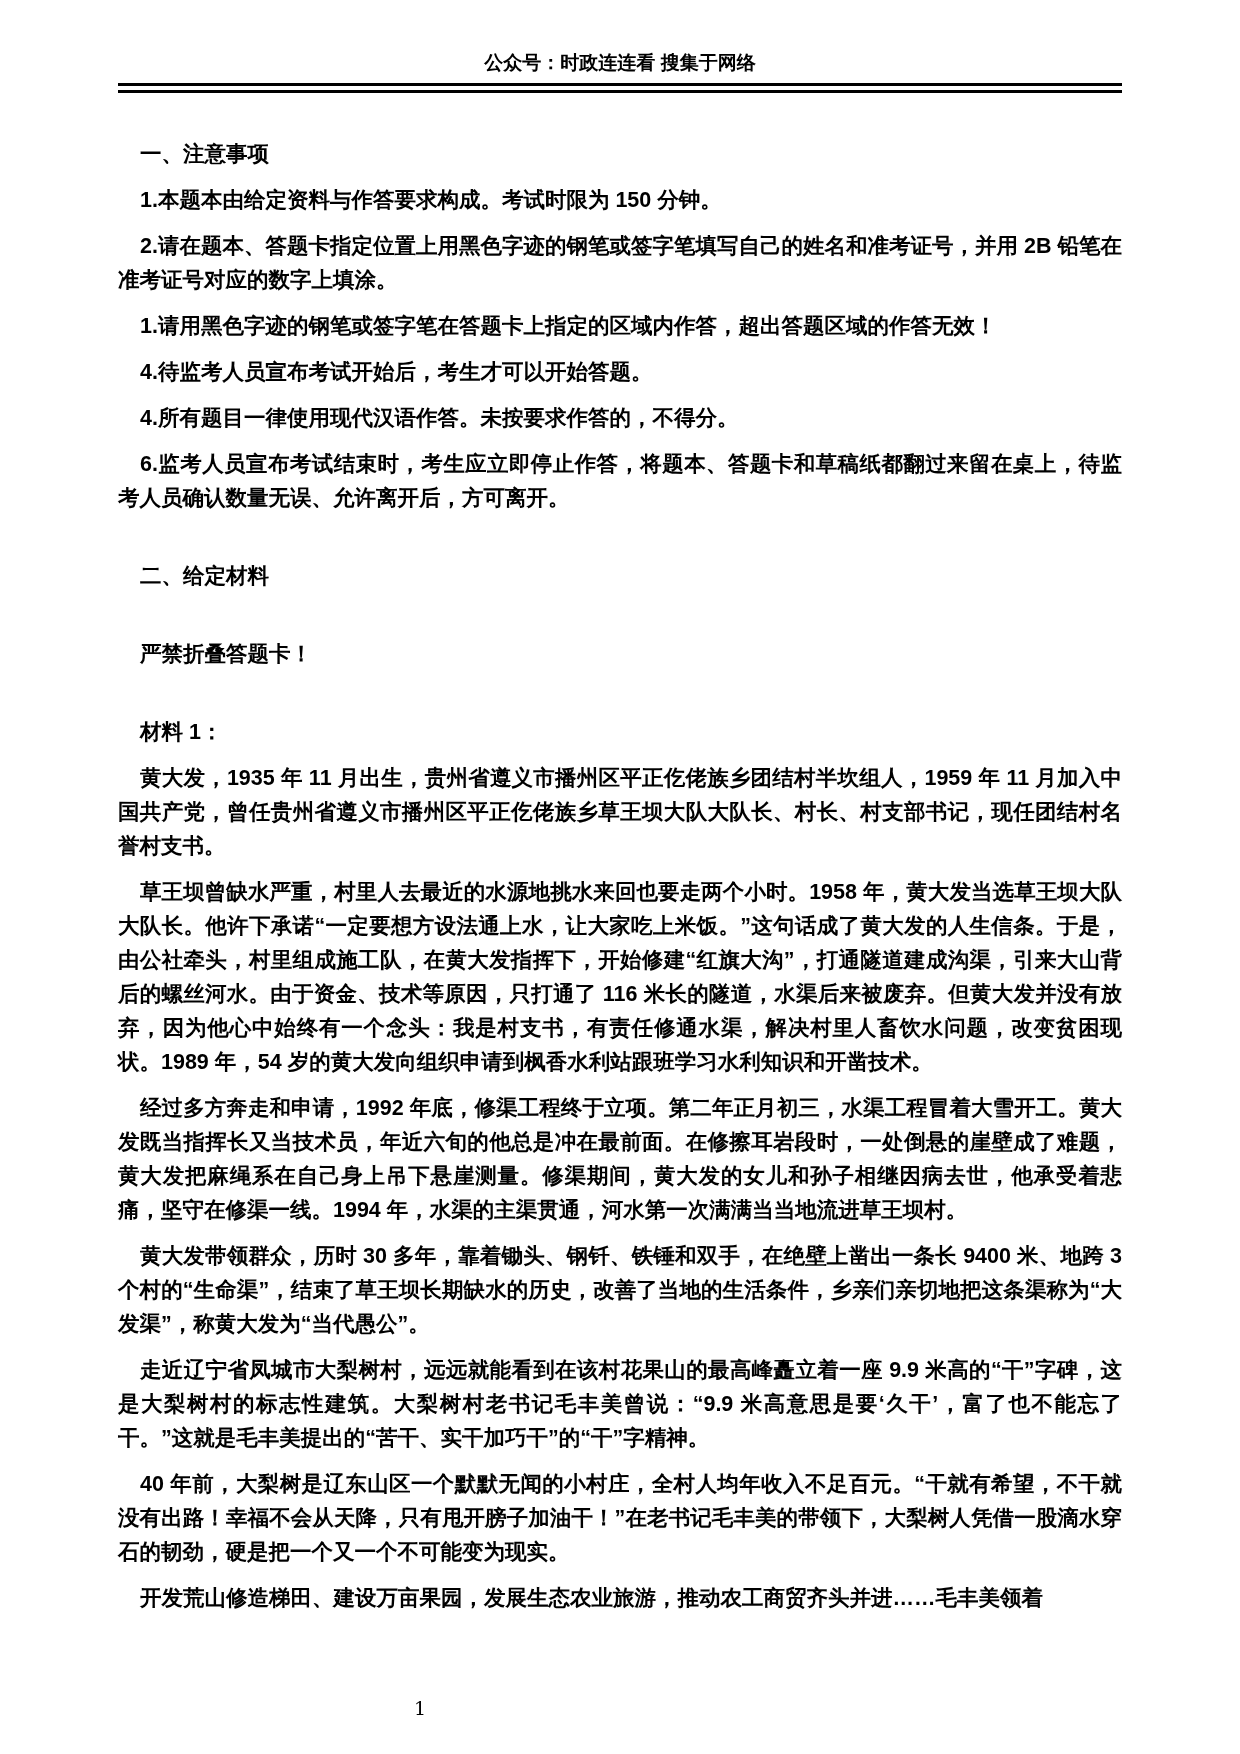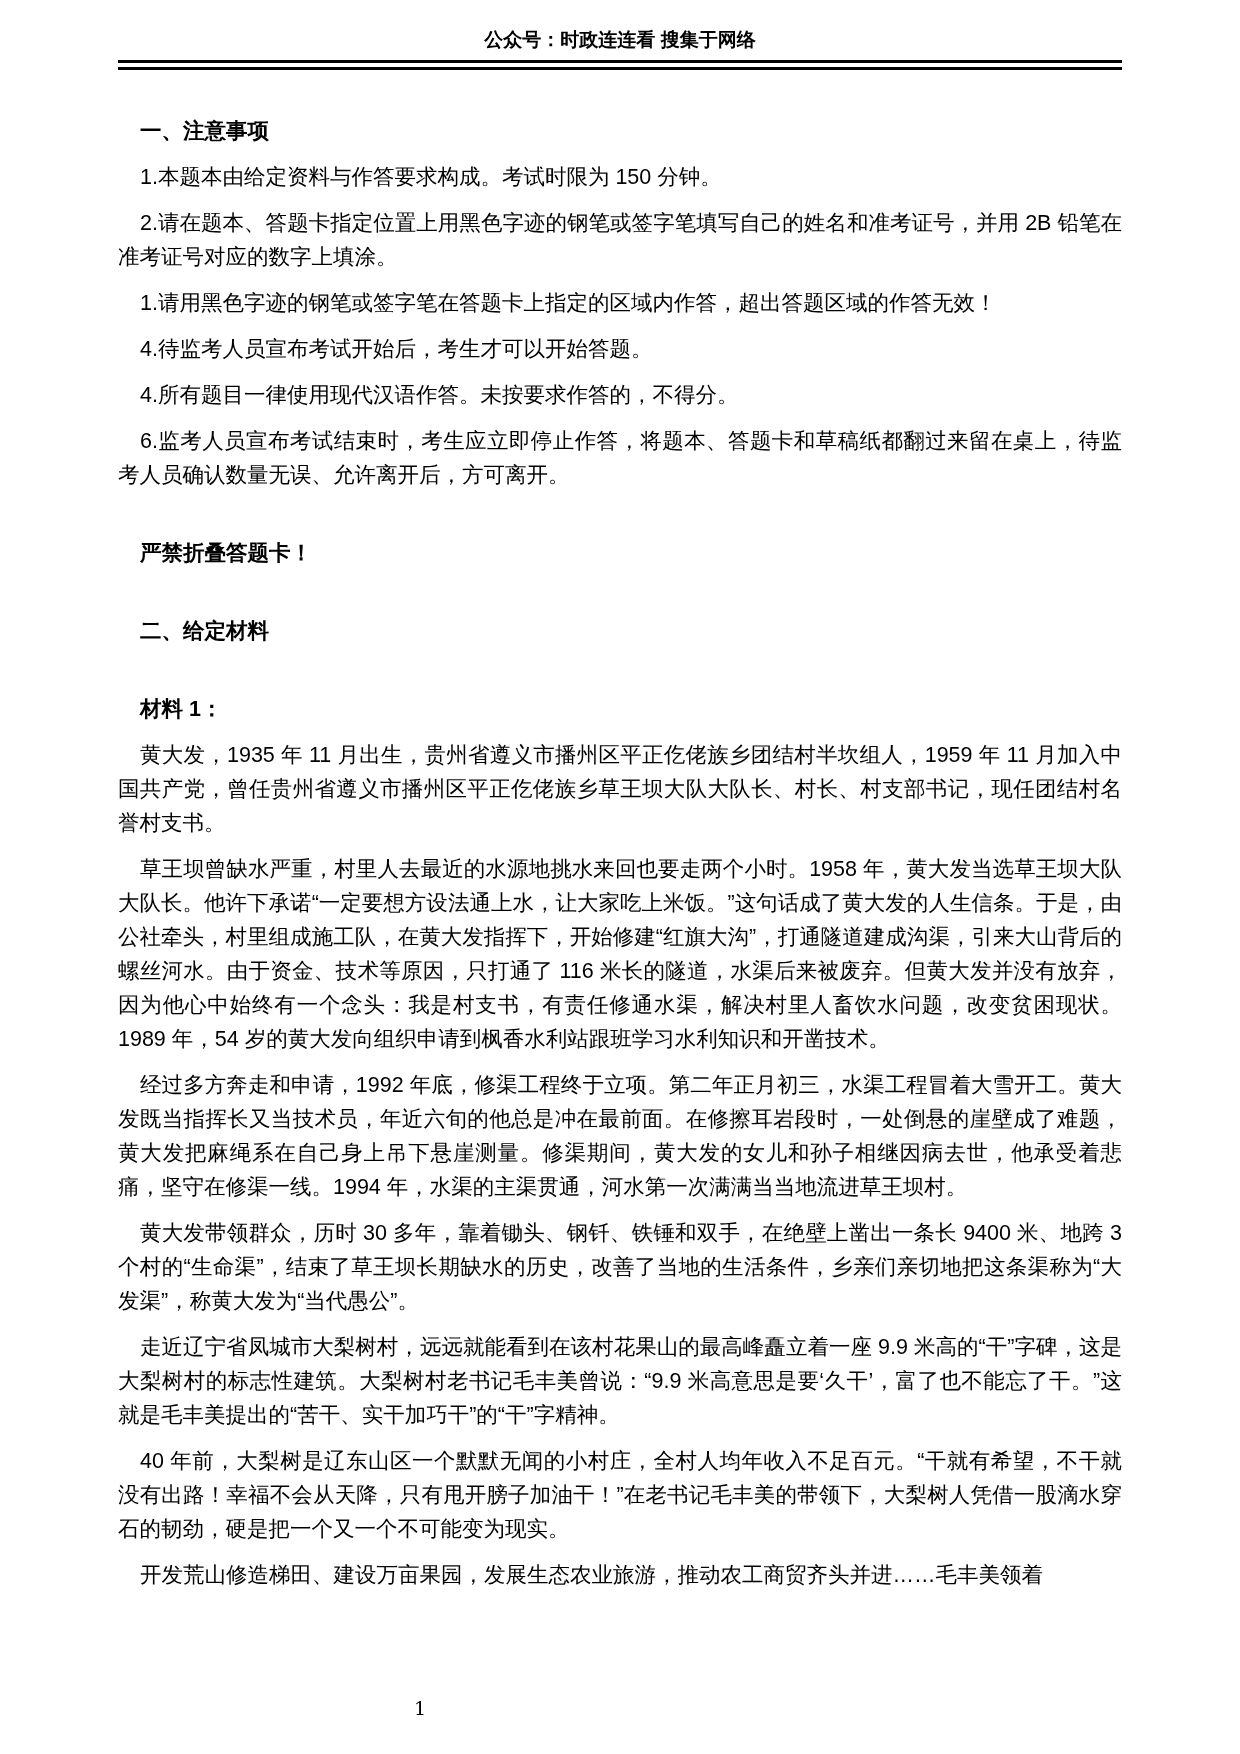--- a/index.html
+++ b/index.html
@@ -15,21 +15,21 @@
     font-family: "Liberation Sans", "DejaVu Sans", sans-serif;
     overflow: hidden;
   }
   .sheet {
     position: absolute;
     left: 118px;
     top: 0;
     width: 1004px;
   }
   .hdr-note {
-    padding-top: 28px;
+    padding-top: 51px;
     text-align: center;
     font-weight: bold;
     font-size: 19px;
     line-height: 24px;
   }
   .hdr-rule {
     margin-top: 8px;
     height: 4px;
     border-top: 3px solid #000;
     border-bottom: 3px solid #000;
@@ -41,20 +41,21 @@
     font-size: 31px;
     line-height: 40px;
   }
   .para {
     font-size: 21.5px;
     line-height: 34px;
     margin: 0 0 12px 0;
     text-indent: 22px;
     text-align: justify;
     overflow-wrap: break-word;
+    font-weight: bold;
   }
   .bold {
     font-weight: bold;
     margin-top: 44px;
   }
   .page-num {
     position: absolute;
     left: 414px;
     top: 1697px;
     font-family: "DejaVu Serif", "Liberation Serif", serif;
@@ -73,23 +74,23 @@
 
   <p class="para bold">一、注意事项</p>
 
   <p class="para">1.本题本由给定资料与作答要求构成。考试时限为 150 分钟。</p>
   <p class="para">2.请在题本、答题卡指定位置上用黑色字迹的钢笔或签字笔填写自己的姓名和准考证号，并用 2B 铅笔在准考证号对应的数字上填涂。</p>
   <p class="para">1.请用黑色字迹的钢笔或签字笔在答题卡上指定的区域内作答，超出答题区域的作答无效！</p>
   <p class="para">4.待监考人员宣布考试开始后，考生才可以开始答题。</p>
   <p class="para">4.所有题目一律使用现代汉语作答。未按要求作答的，不得分。</p>
   <p class="para">6.监考人员宣布考试结束时，考生应立即停止作答，将题本、答题卡和草稿纸都翻过来留在桌上，待监考人员确认数量无误、允许离开后，方可离开。</p>
 
+  <p class="para bold">二、给定材料</p>
+
   <p class="para bold">严禁折叠答题卡！</p>
-
-  <p class="para bold">二、给定材料</p>
 
   <p class="para bold">材料 1：</p>
   <p class="para">黄大发，1935 年 11 月出生，贵州省遵义市播州区平正仡佬族乡团结村半坎组人，1959 年 11 月加入中国共产党，曾任贵州省遵义市播州区平正仡佬族乡草王坝大队大队长、村长、村支部书记，现任团结村名誉村支书。</p>
   <p class="para">草王坝曾缺水严重，村里人去最近的水源地挑水来回也要走两个小时。1958 年，黄大发当选草王坝大队大队长。他许下承诺“一定要想方设法通上水，让大家吃上米饭。”这句话成了黄大发的人生信条。于是，由公社牵头，村里组成施工队，在黄大发指挥下，开始修建“红旗大沟”，打通隧道建成沟渠，引来大山背后的螺丝河水。由于资金、技术等原因，只打通了 116 米长的隧道，水渠后来被废弃。但黄大发并没有放弃，因为他心中始终有一个念头：我是村支书，有责任修通水渠，解决村里人畜饮水问题，改变贫困现状。1989 年，54 岁的黄大发向组织申请到枫香水利站跟班学习水利知识和开凿技术。</p>
   <p class="para">经过多方奔走和申请，1992 年底，修渠工程终于立项。第二年正月初三，水渠工程冒着大雪开工。黄大发既当指挥长又当技术员，年近六旬的他总是冲在最前面。在修擦耳岩段时，一处倒悬的崖壁成了难题，黄大发把麻绳系在自己身上吊下悬崖测量。修渠期间，黄大发的女儿和孙子相继因病去世，他承受着悲痛，坚守在修渠一线。1994 年，水渠的主渠贯通，河水第一次满满当当地流进草王坝村。</p>
   <p class="para">黄大发带领群众，历时 30 多年，靠着锄头、钢钎、铁锤和双手，在绝壁上凿出一条长 9400 米、地跨 3 个村的“生命渠”，结束了草王坝长期缺水的历史，改善了当地的生活条件，乡亲们亲切地把这条渠称为“大发渠”，称黄大发为“当代愚公”。</p>
 
   <p class="para">走近辽宁省凤城市大梨树村，远远就能看到在该村花果山的最高峰矗立着一座 9.9 米高的“干”字碑，这是大梨树村的标志性建筑。大梨树村老书记毛丰美曾说：“9.9 米高意思是要‘久干’，富了也不能忘了干。”这就是毛丰美提出的“苦干、实干加巧干”的“干”字精神。</p>
   <p class="para">40 年前，大梨树是辽东山区一个默默无闻的小村庄，全村人均年收入不足百元。“干就有希望，不干就没有出路！幸福不会从天降，只有甩开膀子加油干！”在老书记毛丰美的带领下，大梨树人凭借一股滴水穿石的韧劲，硬是把一个又一个不可能变为现实。</p>
   <p class="para">开发荒山修造梯田、建设万亩果园，发展生态农业旅游，推动农工商贸齐头并进……毛丰美领着</p>

